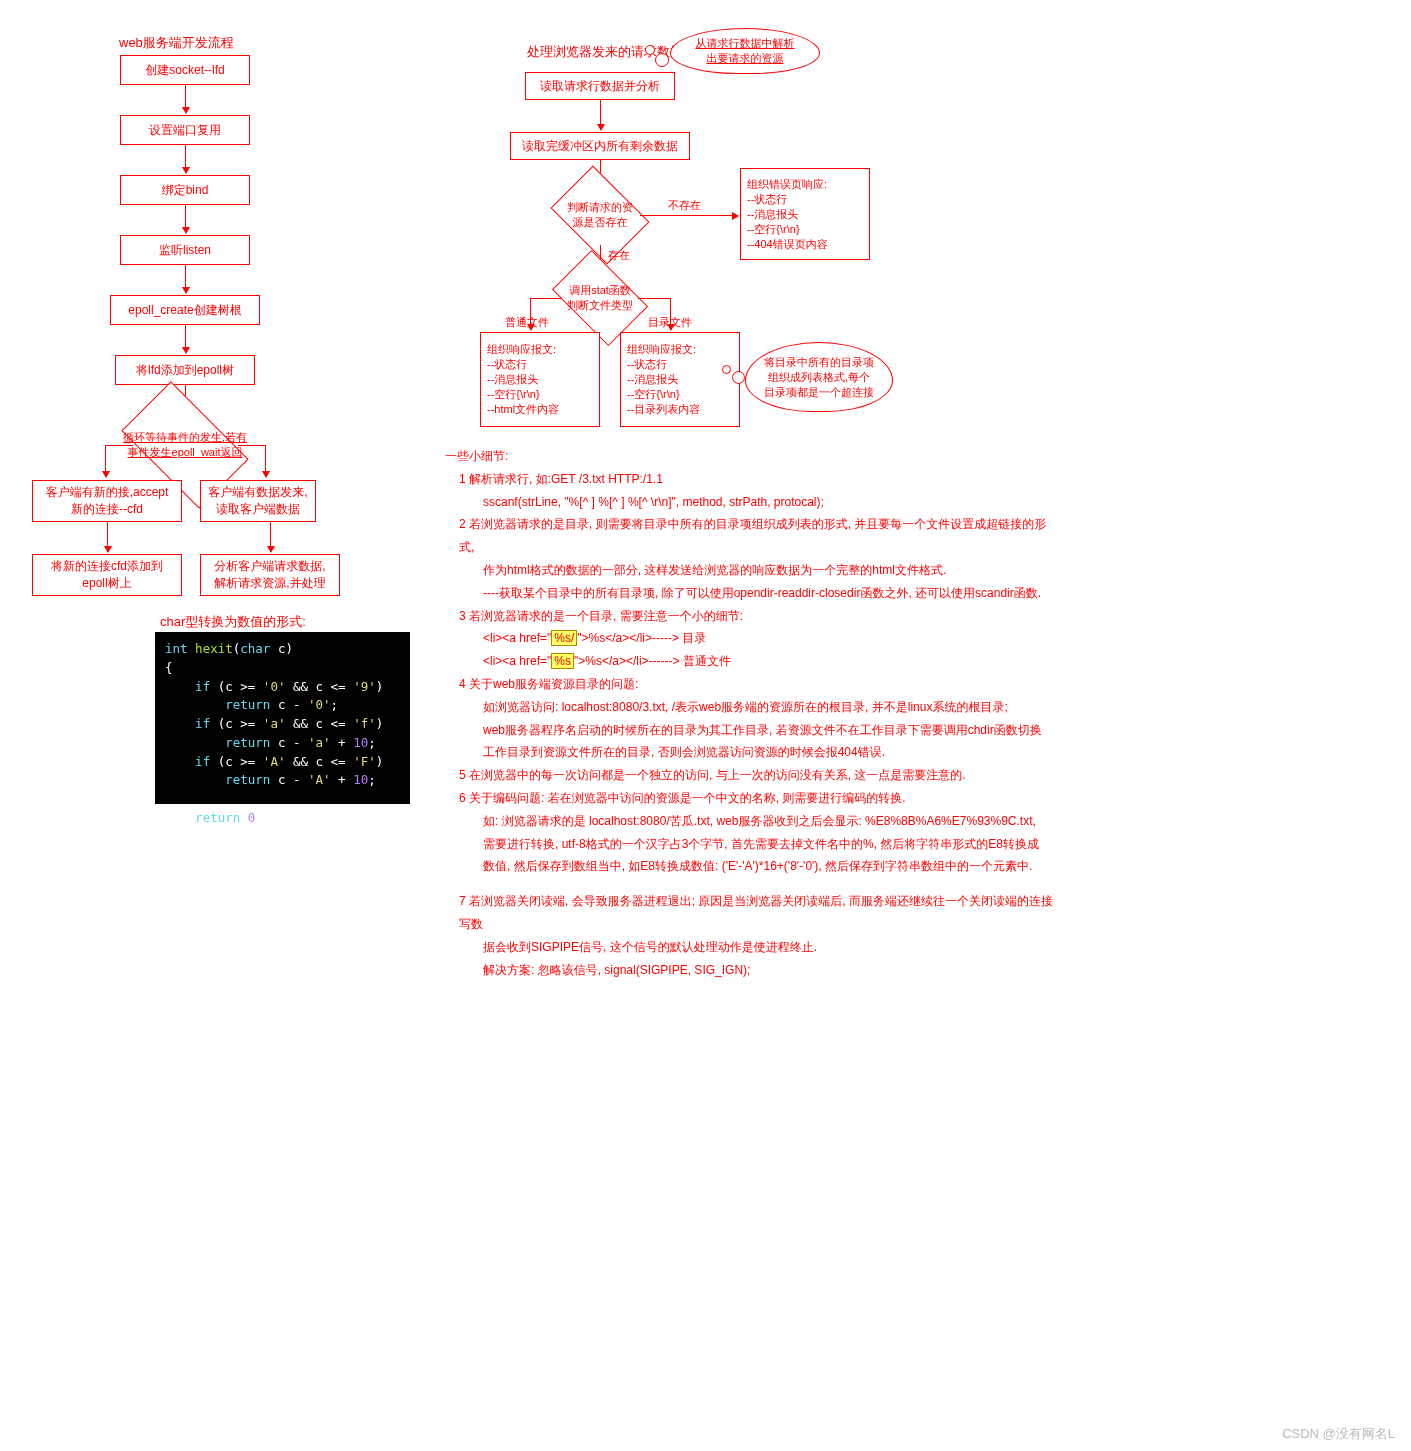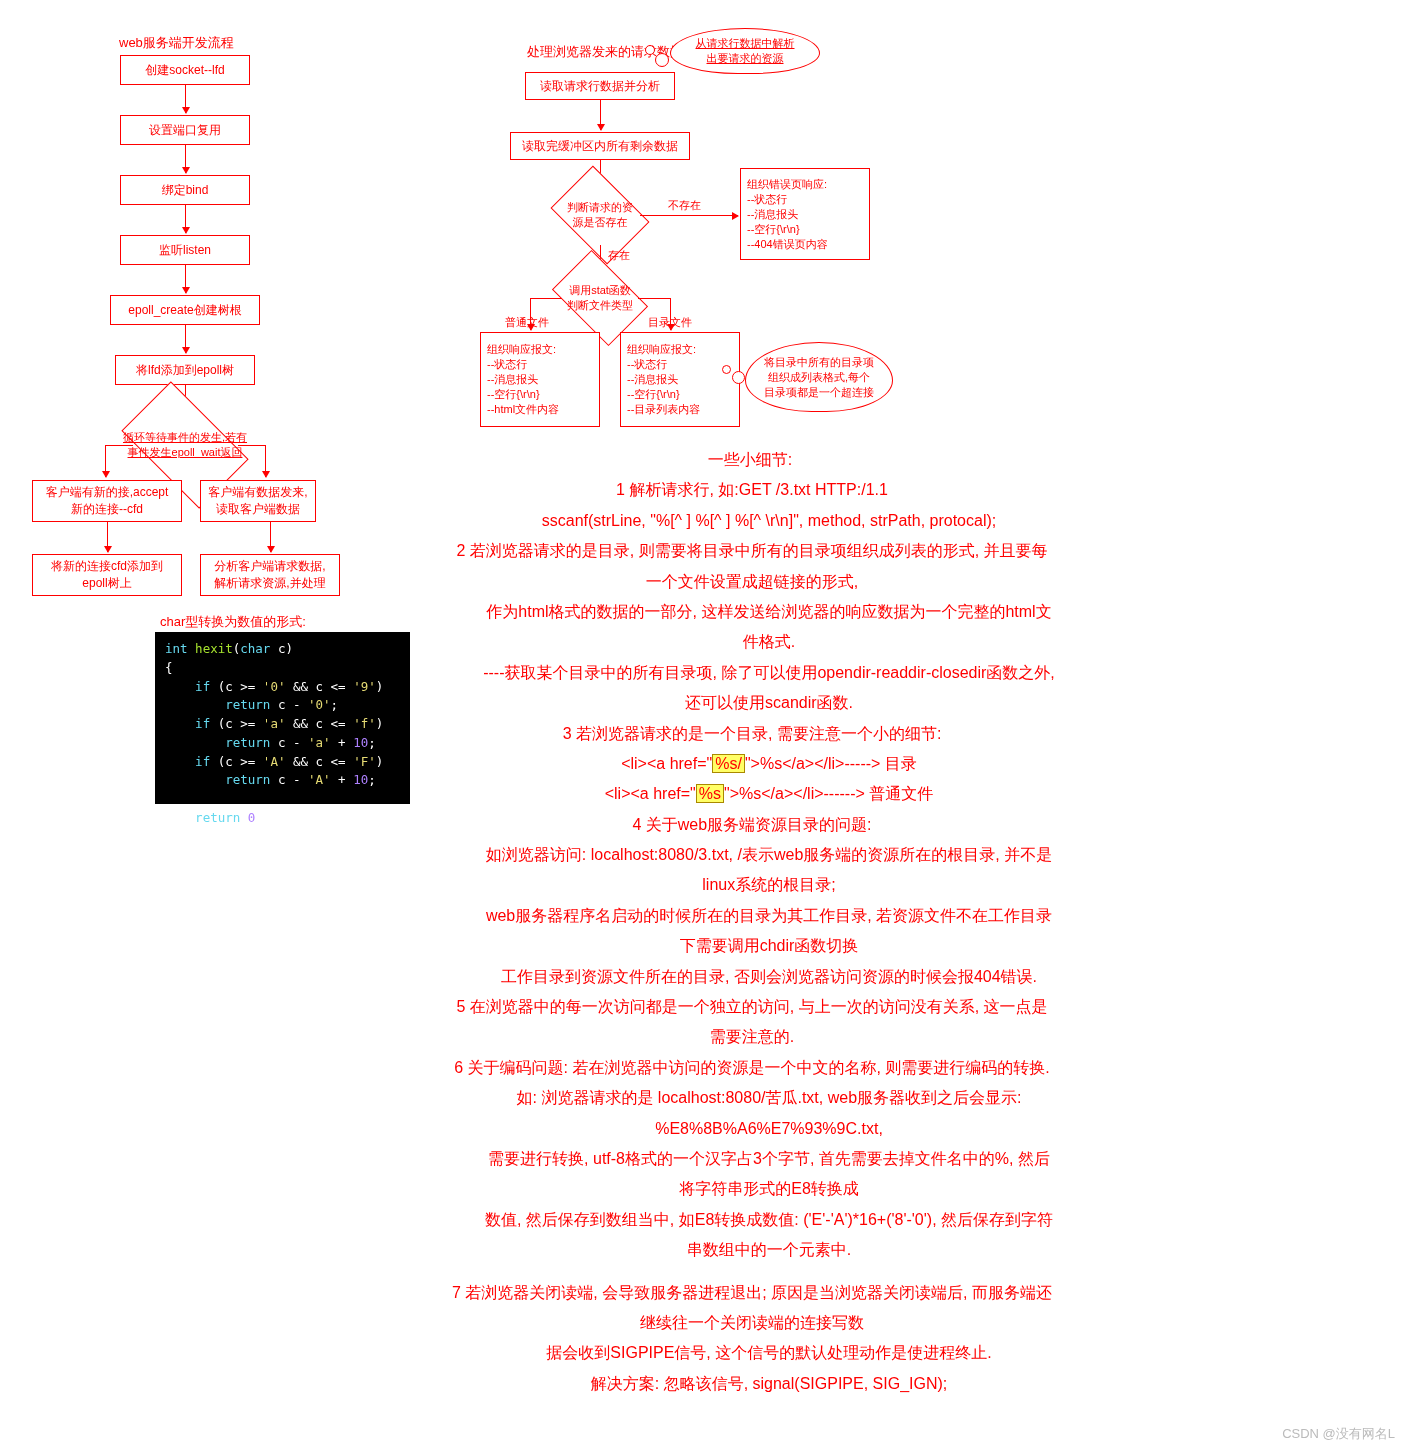--- a/index.html
+++ b/index.html
@@ -10,22 +10,22 @@
   .arrow:after{content:"";position:absolute;bottom:-1px;left:-4px;width:0;height:0;border-left:4px solid transparent;border-right:4px solid transparent;border-top:7px solid #f00;}
   .harrow{position:absolute;height:0;border-top:1px solid #f00;}
   .harrow.right:after{content:"";position:absolute;right:-1px;top:-4px;width:0;height:0;border-top:4px solid transparent;border-bottom:4px solid transparent;border-left:7px solid #f00;}
   .diamond{position:absolute;color:#f00;text-align:center;}
   .diamond .dshape{position:absolute;inset:0;transform:rotate(45deg);border:1px solid #f00;background:#fff;}
   .diamond .dlabel{position:relative;z-index:2;display:flex;align-items:center;justify-content:center;flex-direction:column;height:100%;}
   .cloud{position:absolute;border:1px solid #f00;border-radius:50% 50% 45% 45% / 55% 55% 45% 45%;color:#f00;text-align:center;display:flex;align-items:center;justify-content:center;flex-direction:column;padding:6px 10px;box-sizing:border-box;background:#fff;}
   .cloud .bub{position:absolute;border:1px solid #f00;border-radius:50%;background:#fff;}
   .codebox{position:absolute;background:#000;color:#fff;font-family:Consolas,Monaco,monospace;font-size:13px;padding:8px 10px;box-sizing:border-box;line-height:1.5;white-space:pre;}
   .c-kw{color:#66d9ef;} .c-str{color:#e6db74;} .c-num{color:#ae81ff;} .c-type{color:#66d9ef;} .c-id{color:#a6e22e;}
-  .notes{position:absolute;color:#f00;font-size:16px;line-height:1.9;text-align:center;}
-  .notes .indent{margin-left:4px;} .notes .indent2{margin-left:38px;}
+  .notes{position:absolute;color:#f00;font-size:12px;line-height:1.9;}
+  .notes .indent{margin-left:14px;} .notes .indent2{margin-left:38px;}
   .hl{background:#ff6;border:1px solid #a80;padding:0 2px;}
   .small-lbl{position:absolute;color:#f00;font-size:11px;}
   .watermark{position:absolute;right:16px;bottom:8px;color:#bbb;font-size:13px;}
 </style>
 </head>
 <body>
 
 <div class="canvas">
 
   <div class="title" style="left:119px;top:34px;">web服务端开发流程</div>

